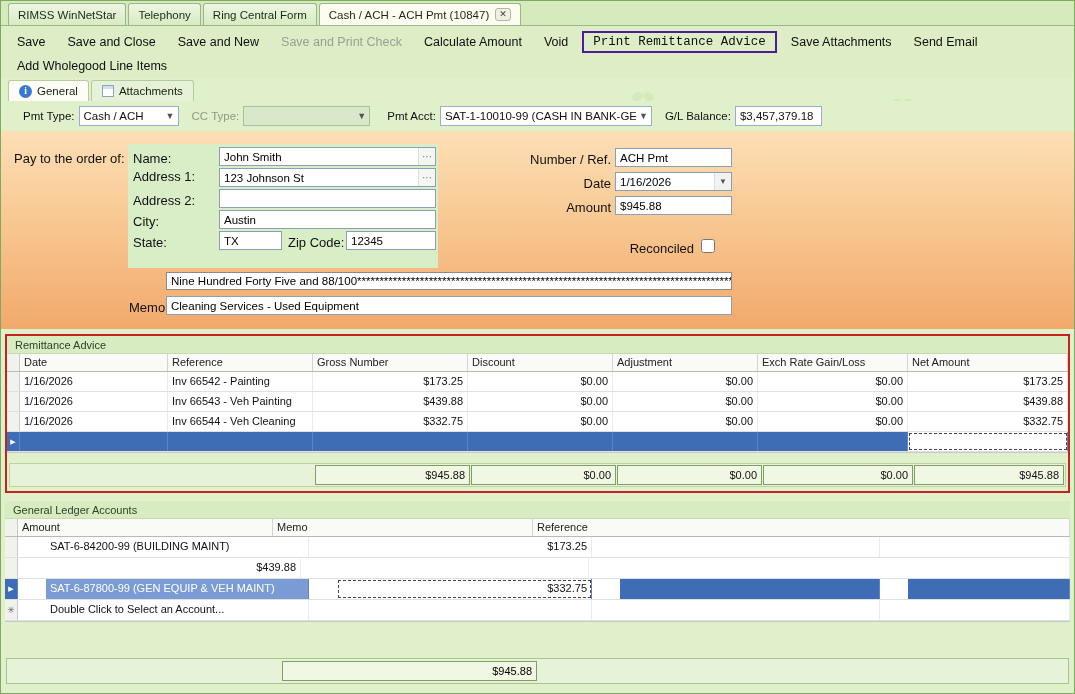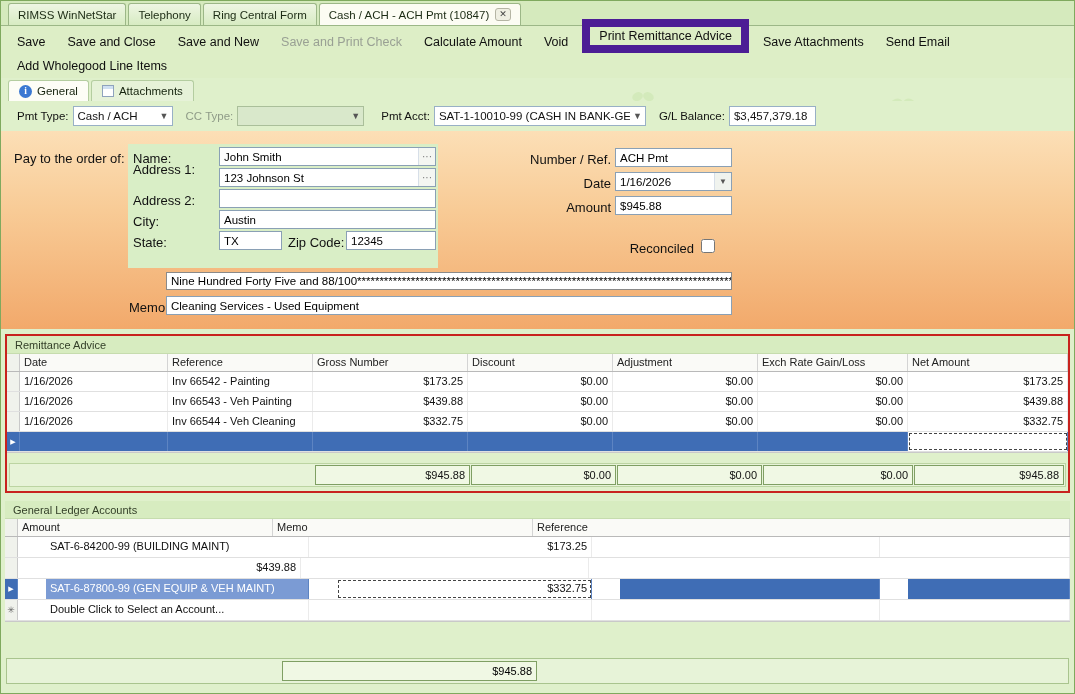--- a/index.html
+++ b/index.html
@@ -13,32 +13,32 @@
   .doc-tabbar { height:25px; background:#d5eabd; border-bottom:1px solid #9cb787; display:flex; align-items:flex-end; padding:2px 0 0 7px; gap:2px; }
   .doc-tab { font-size:11.5px; color:#1c2b14; background:linear-gradient(#eef6e3,#d7ebc2); border:1px solid #9cb787; border-bottom:none; border-radius:3px 3px 0 0; padding:0 9px; display:flex; align-items:center; gap:6px; height:22px; white-space:nowrap; }
   .doc-tab.active { background:#fcfcf3; }
   .close-box { font-size:9px; color:#444; border:1px solid #b5b5a4; background:#efefe2; border-radius:3px; padding:0 3px; line-height:11px; }
 
   
   .toolbar { height:27px; background:#ddeec6; display:flex; align-items:flex-end; padding:0 5px; }
   .toolbar2 { height:25px; background:#ddeec6; display:flex; align-items:center; padding:0 5px; }
   .tb-btn { font-size:12.5px; color:#0f0f0f; padding:4px 11px; white-space:nowrap; }
   .tb-btn.disabled { color:#99a094; }
-  .red-outline { border:8px solid #4c1d95; padding:2px 9px; margin:0 3px; }
+  .red-outline { border:2px solid #4c1d95; padding:2px 9px; margin:0 3px;font-family:Liberation Mono, monospace; }
 
   
   .form-tabbar { height:23px; display:flex; align-items:flex-end; padding-left:7px; gap:2px; background:#dff0cb; }
   .form-tab { font-size:11.5px; color:#15230e; display:flex; gap:5px; align-items:center; border:1px solid #b4cda0; border-bottom:none; border-radius:3px 3px 0 0; padding:0 10px; background:#e6f2d8; height:21px; }
   .form-tab.active { background:#fdfdf6; }
   .info-icon { width:13px; height:13px; border-radius:50%; background:#3a78d2; color:#fff; font-size:9.5px; font-weight:bold; display:flex; align-items:center; justify-content:center; font-family:"Liberation Serif",serif; }
   .attach-icon { width:12px; height:12px; border:1px solid #8fa3bd; background:#fff; box-shadow:inset 0 3px 0 #cfe0f2; }
 
   
   .pmt-row { height:30px; background:#dff0cb; display:flex; align-items:center; padding:0 10px; font-size:11.5px; color:#111; position:relative; z-index:1; }
-  .lbl { margin:0 4px 0 6px; white-space:nowrap; }
+  .lbl { margin:0 4px 0 12px; white-space:nowrap; }
   .lbl.dim { color:#8f9b88; }
   .select { display:flex; align-items:center; background:#fff; border:1px solid #98b0c6; height:20px; font-size:11.5px; padding-left:4px; }
   .select .sel-text { flex:1; white-space:nowrap; overflow:hidden; }
   .select .arrow { width:15px; text-align:center; color:#555; font-size:9px; flex:none; }
   .select.disabled { background:#d9e8cb; border-color:#aabf9a; }
   .textbox { background:#fff; border:1px solid #98b0c6; height:20px; font-size:11.5px; padding:0 4px; display:flex; align-items:center; white-space:nowrap; overflow:hidden; }
 
   
   .check-area { height:198px; background:linear-gradient(180deg,#fcdfb6 0%,#f8cb96 40%,#f2a96b 100%); position:relative; z-index:1; }
   .addr-panel { position:absolute; left:127px; top:13px; width:310px; height:124px; background:#d9eec6; }
@@ -177,21 +177,21 @@
     <div class="addr-panel"></div>
 
     <span class="ca-label" style="left:13px;top:20px">Pay to the order of:</span>
 
     <span class="ca-label" style="left:132px;top:20px">Name:</span>
     <div class="ca-field" style="left:218px;top:16px;width:217px">
       <span>John Smith</span>
       <span class="dots">···</span>
     </div>
 
-    <span class="ca-label" style="left:132px;top:31px">Address 1:</span>
+    <span class="ca-label" style="left:132px;top:38px">Address 1:</span>
     <div class="ca-field" style="left:218px;top:37px;width:217px">
       <span>123 Johnson St</span>
       <span class="dots">···</span>
     </div>
 
     <span class="ca-label" style="left:132px;top:62px">Address 2:</span>
     <div class="ca-field" style="left:218px;top:58px;width:217px">
       <span></span>
     </div>
 

